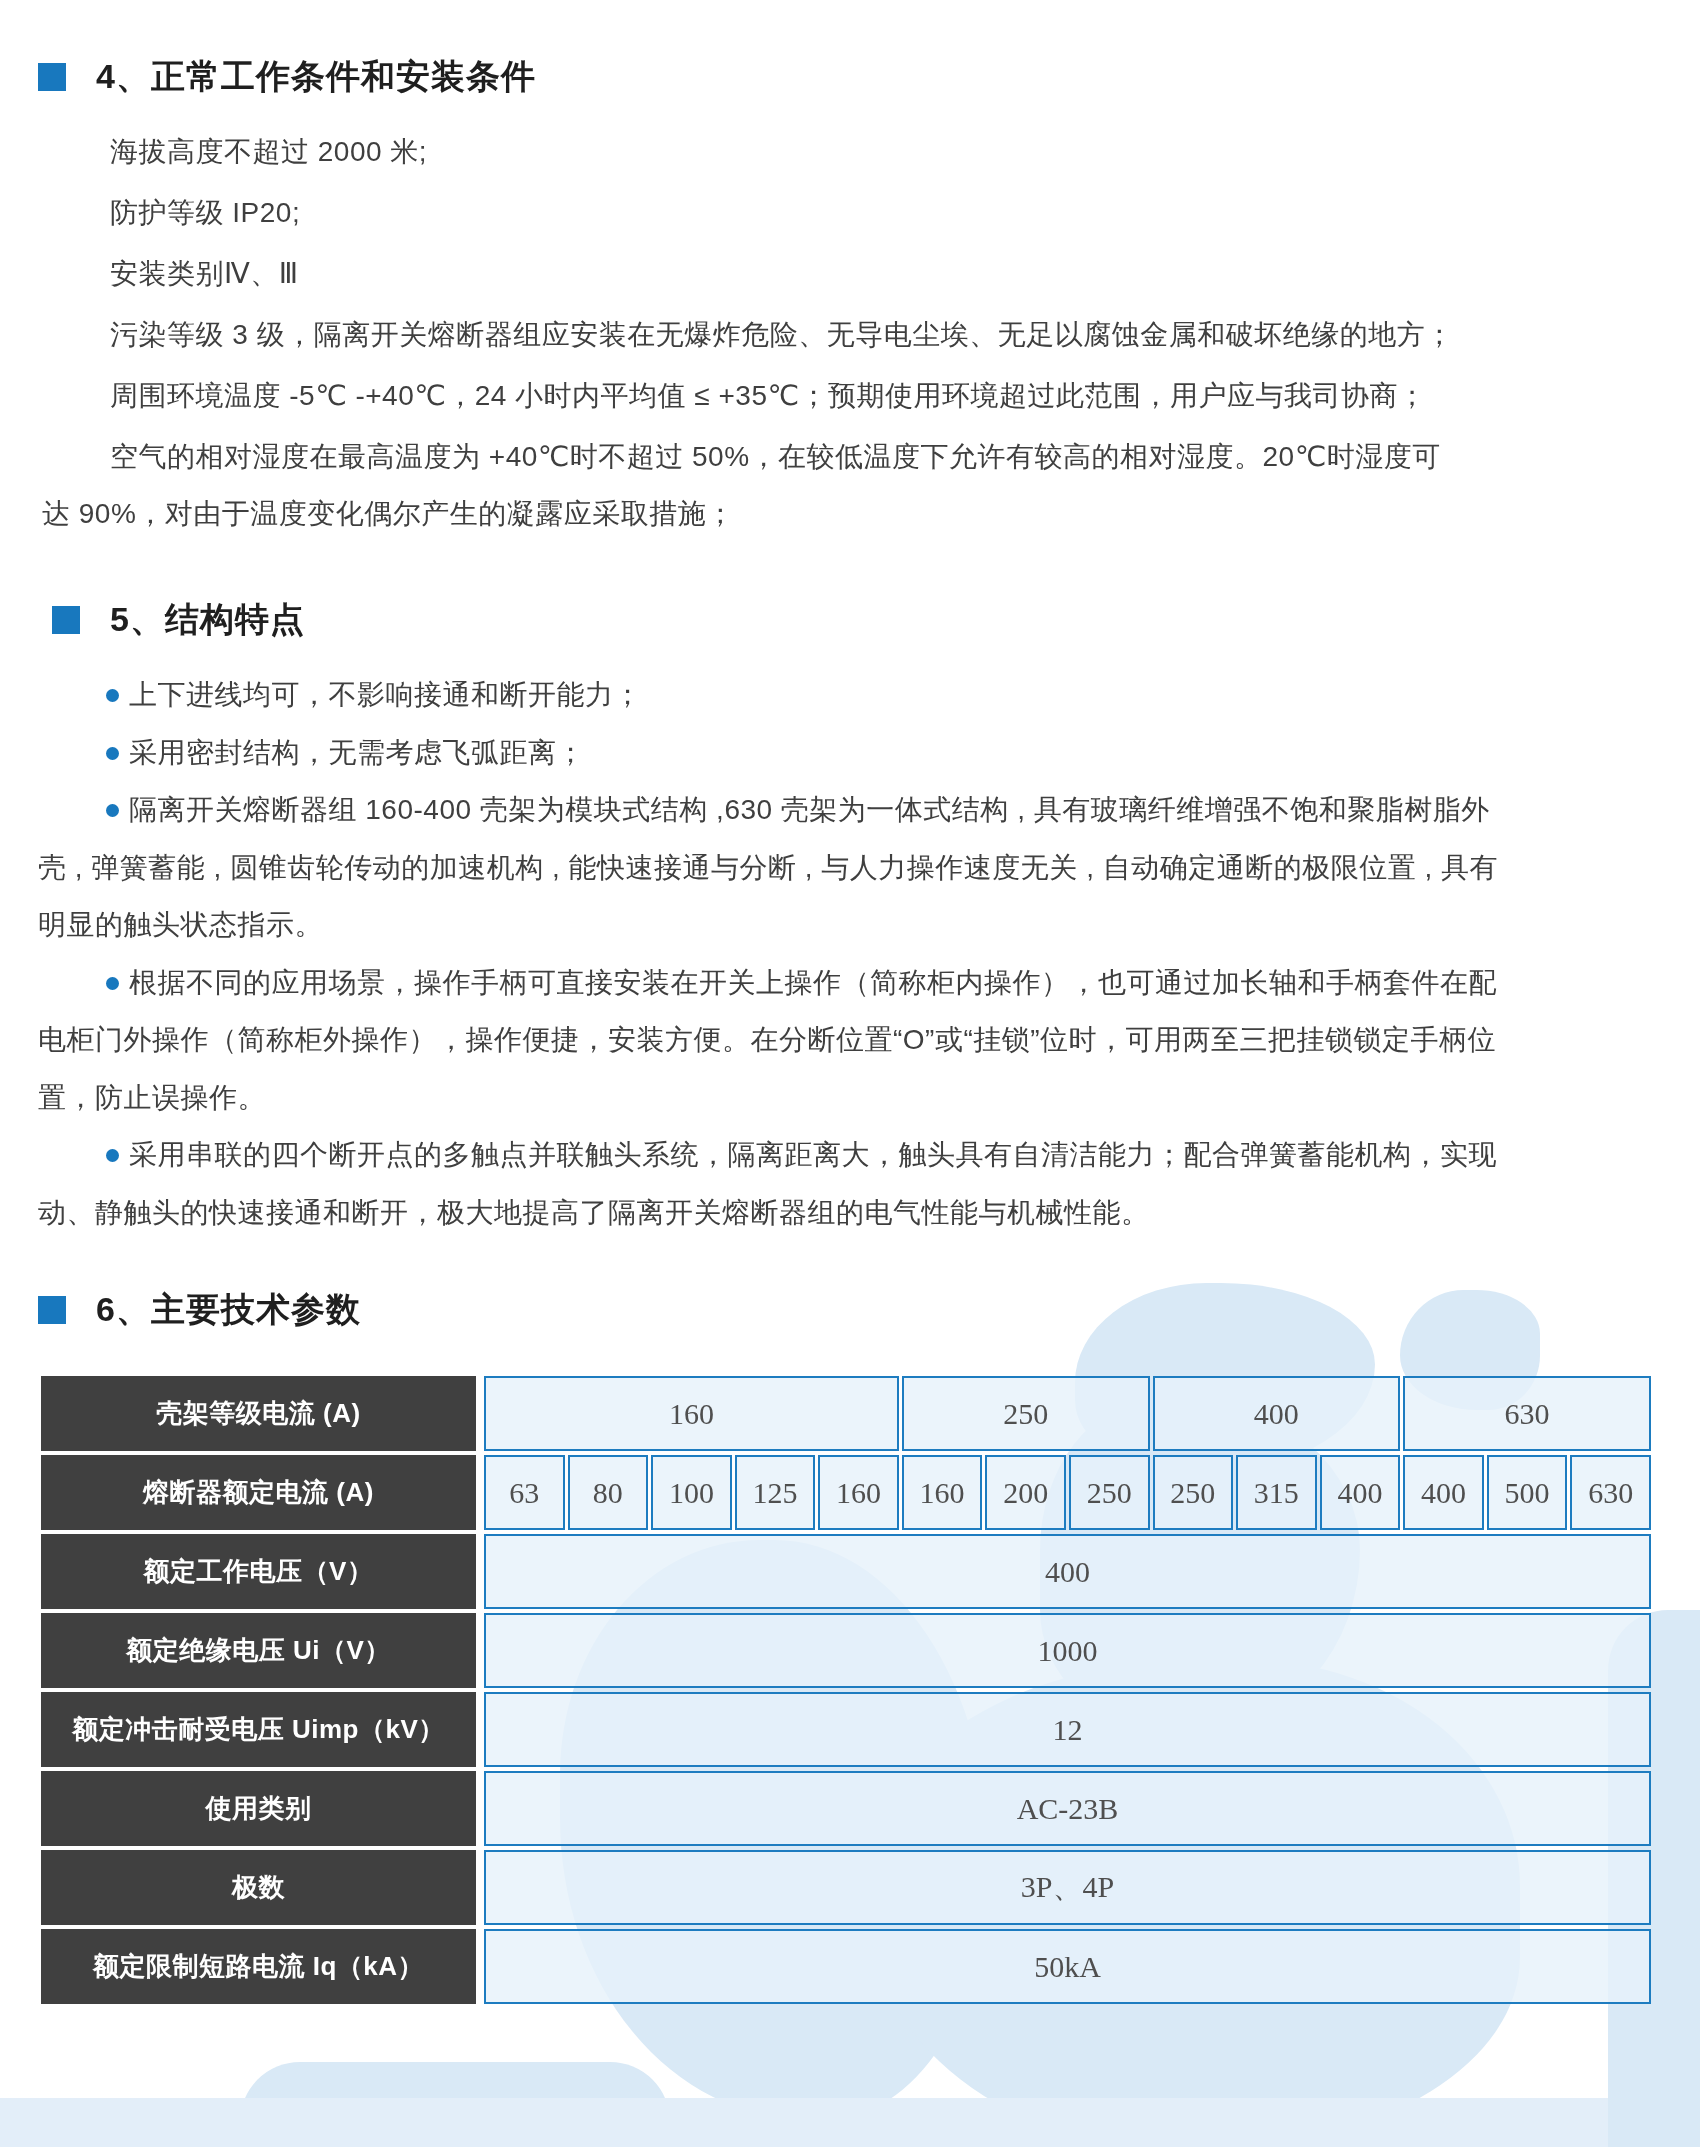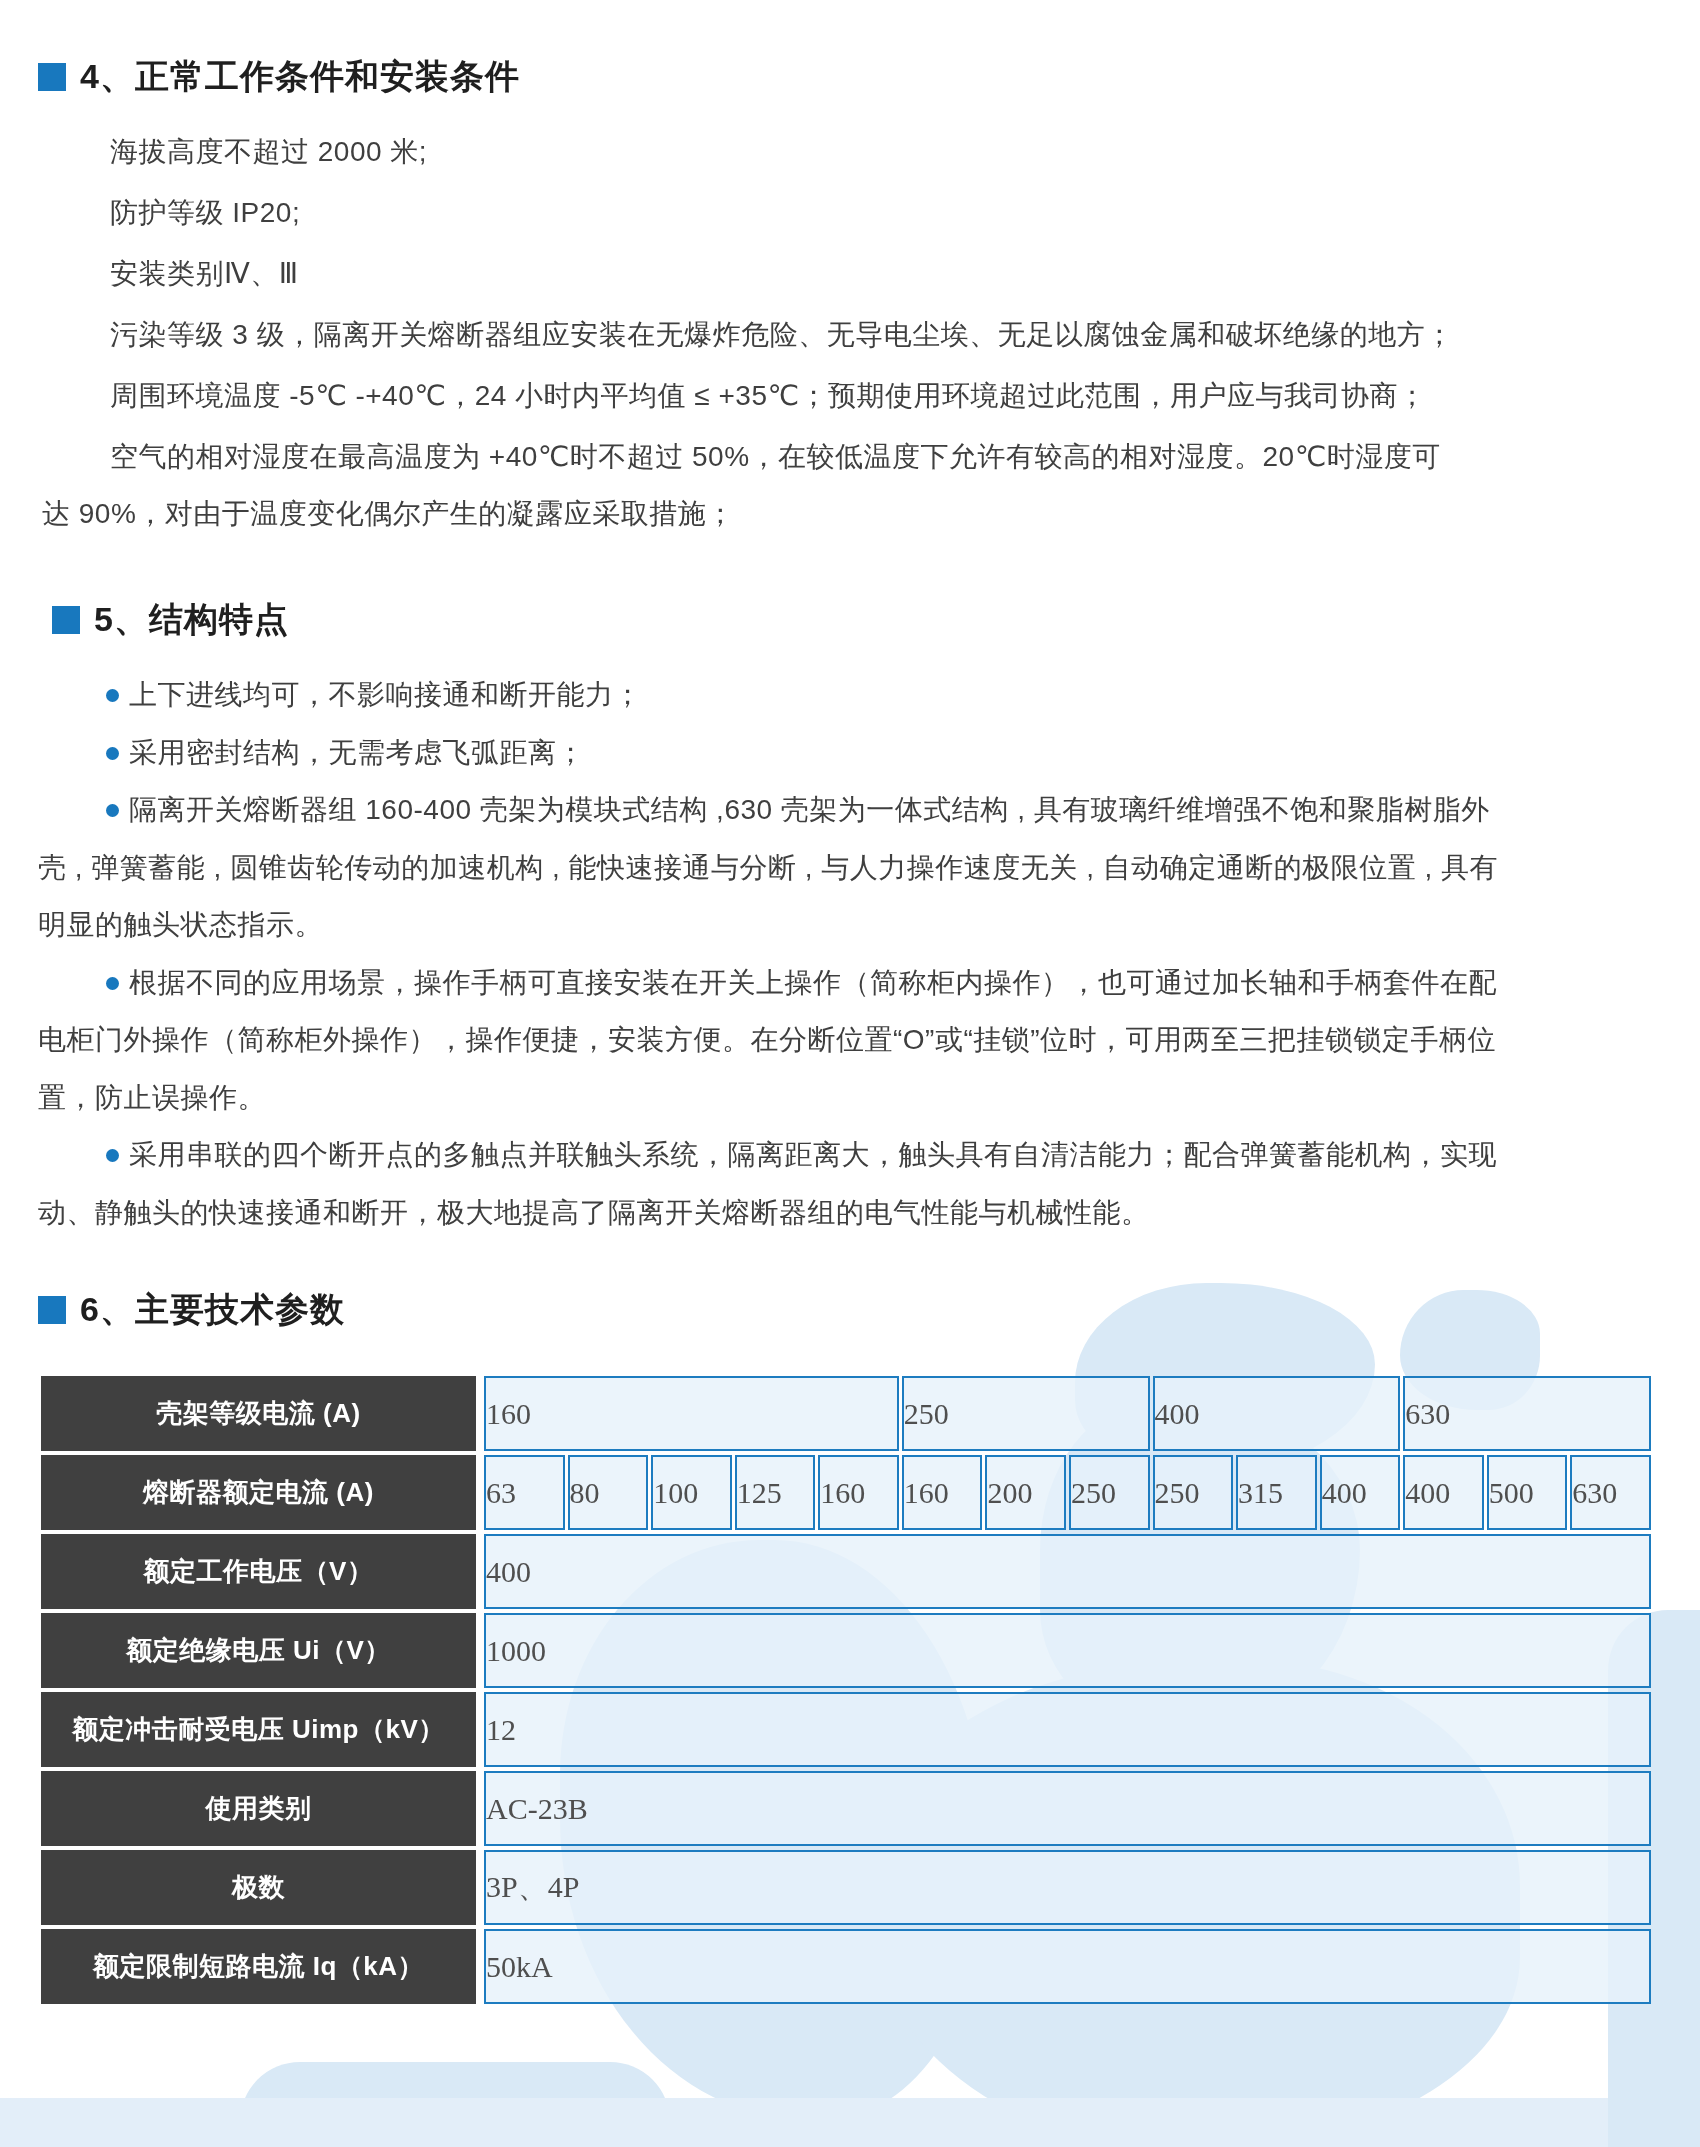--- a/index.html
+++ b/index.html
@@ -17,21 +17,21 @@
   .blob-d{left:240px;top:2062px;width:430px;height:120px;border-radius:60px 60px 0 0;}
   .blob-e{left:0px;top:2098px;width:1700px;height:49px;background:#e3eef9;}
   .blob-f{left:1608px;top:1610px;width:92px;height:537px;border-radius:60px 0 0 0;}
   .blob-g{left:1040px;top:1400px;width:320px;height:330px;border-radius:40% 60% 55% 45%/50% 50% 60% 40%;}
 
   
   .layer{position:absolute;left:0;top:0;width:1700px;height:2147px;z-index:1;}
 
   .section-heading{
     position:absolute;left:38px;display:flex;align-items:center;
-    font-size:34px;font-weight:bold;color:#1f1f1f;height:44px;letter-spacing:1px;
+    font-size:34px;font-weight:bold;color:#1f1f1f;height:44px;letter-spacing:1px;gap:16px;
   }
   .section-heading .sq{width:28px;height:28px;background:#1878be;margin-right:14px;flex:0 0 auto;}
 
   #h4{top:55px;}
   #h5{top:598px;padding-left:14px;}
   #h6{top:1288px;}
 
   .paras{
     position:absolute;left:38px;width:1430px;
     font-size:28px;color:#3f3f3f;letter-spacing:0.5px;
@@ -54,21 +54,21 @@
   table.spec th{
     background:#404040;background-clip:padding-box;
     border:0 solid transparent;border-right-width:5px;
     color:#ffffff;font-size:26px;font-weight:bold;text-align:center;
     height:71px;padding:0 6px;letter-spacing:0.5px;
   }
   table.spec td{
     border:2px solid #1d7cc0;
     background:rgba(231,241,250,0.82);
     font-family:"Liberation Serif","DejaVu Serif",serif;
-    font-size:30px;color:#4f4f4f;
+    font-size:30px;color:#4f4f4f;text-align:center;
     height:71px;padding:0;
   }
 </style>
 </head>
 <body>
 
 <div class="map-blob blob-a"></div>
 <div class="map-blob blob-a2"></div>
 <div class="map-blob blob-b"></div>
 <div class="map-blob blob-c"></div>

